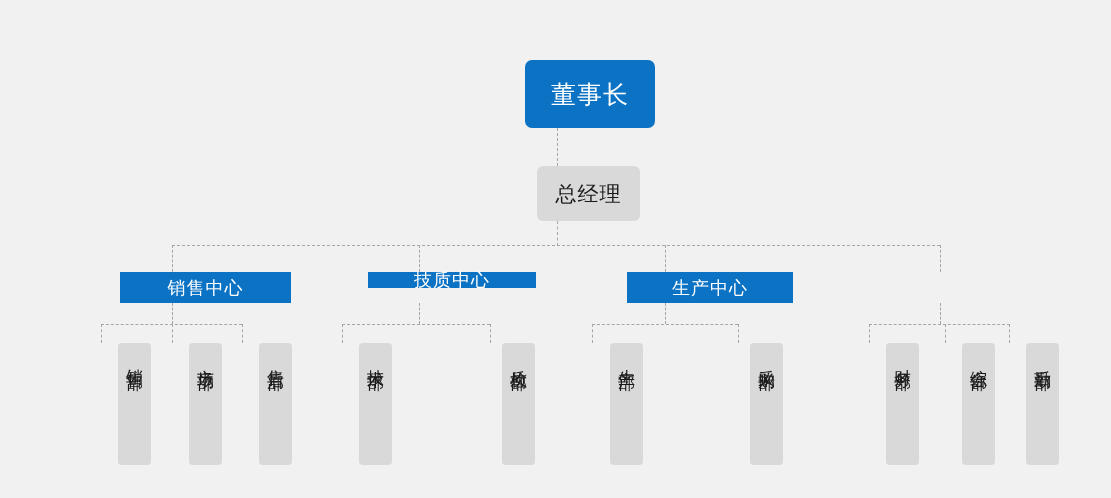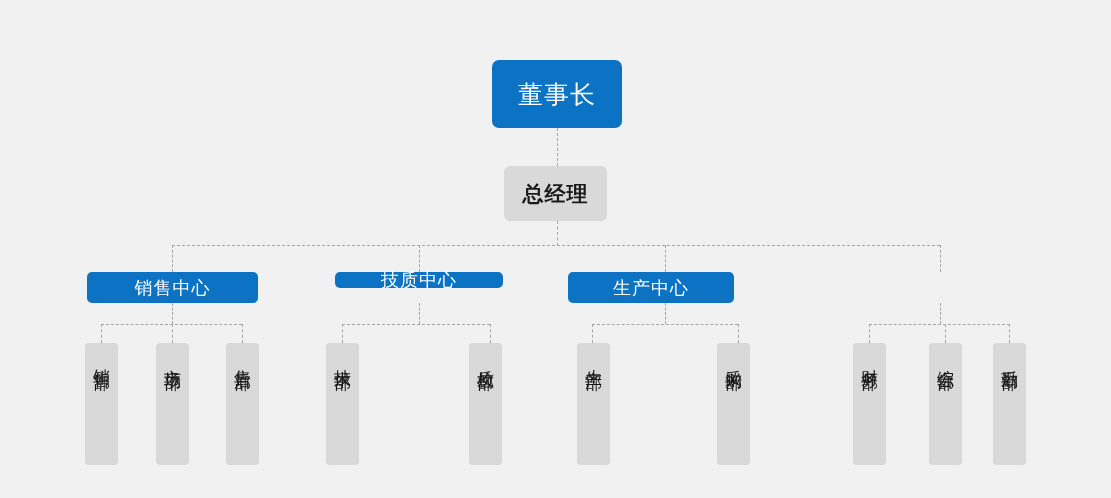--- a/index.html
+++ b/index.html
@@ -38,41 +38,42 @@
   
   .node {
     position: absolute;
     box-sizing: border-box;
     display: flex;
     align-items: center;
     justify-content: center;
     border-radius: 5px;
     letter-spacing: 1px;
     white-space: nowrap;
+    margin-left: 33px;
   }
 
   .node-root {
     background: #0b72c4;
     color: #ffffff;
     font-size: 25px;
     border-radius: 7px;
   }
 
   .node-sub {
     background: #d9d9d9;
     color: #1a1a1a;
     font-size: 21px;
     border-radius: 6px;
   }
 
   .node-center {
     background: #0b72c4;
     color: #ffffff;
     font-size: 18px;
-    border-radius: 5px;
+    border-radius: 0;
   }
 
   .node-leaf {
     background: #d9d9d9;
     color: #1a1a1a;
     font-size: 17px;
     border-radius: 4px;
     align-items: flex-start;
     justify-content: center;
     padding-top: 13px;
@@ -88,42 +89,42 @@
 <body>
 
 <div id="chart-canvas">
 
   <div class="node node-root" style="left:492px; top:60px; width:130px; height:68px;">
     <span>董事长</span>
   </div>
 
   <div class="conn conn-v" style="left:557px; top:128px; height:38px;"></div>
 
-  <div class="node node-sub" style="left:504px; top:166px; width:103px; height:55px;font-weight:bold;">
+  <div class="node node-sub" style="left:504px; top:166px; width:103px; height:55px;">
     <span>总经理</span>
   </div>
 
   <div class="conn conn-v" style="left:557px; top:221px; height:25px;"></div>
 
   <div class="conn conn-h" style="left:172px; top:245px; width:768px;"></div>
 
   <div class="conn conn-v" style="left:172px; top:245px; height:27px;"></div>
   <div class="conn conn-v" style="left:419px; top:245px; height:27px;"></div>
   <div class="conn conn-v" style="left:665px; top:245px; height:27px;"></div>
   <div class="conn conn-v" style="left:940px; top:245px; height:27px;"></div>
 
   <div class="node node-center" style="left:87px; top:272px; width:171px; height:31px;">
     <span>销售中心</span>
   </div>
 
   <div class="node node-center" style="left:335px; top:272px; width:168px; height:16px;">
     <span>技质中心</span>
   </div>
 
-  <div class="node node-center" style="left:568px; top:272px; width:166px; height:31px;">
+  <div class="node node-center" style="left:594px; top:272px; width:166px; height:31px;">
     <span>生产中心</span>
   </div>
 
 
   <div class="conn conn-v" style="left:172px; top:303px; height:21px;"></div>
   <div class="conn conn-h" style="left:101px; top:324px; width:141px;"></div>
   <div class="conn conn-v" style="left:101px; top:324px; height:19px;"></div>
   <div class="conn conn-v" style="left:172px; top:324px; height:19px;"></div>
   <div class="conn conn-v" style="left:242px; top:324px; height:19px;"></div>
 

